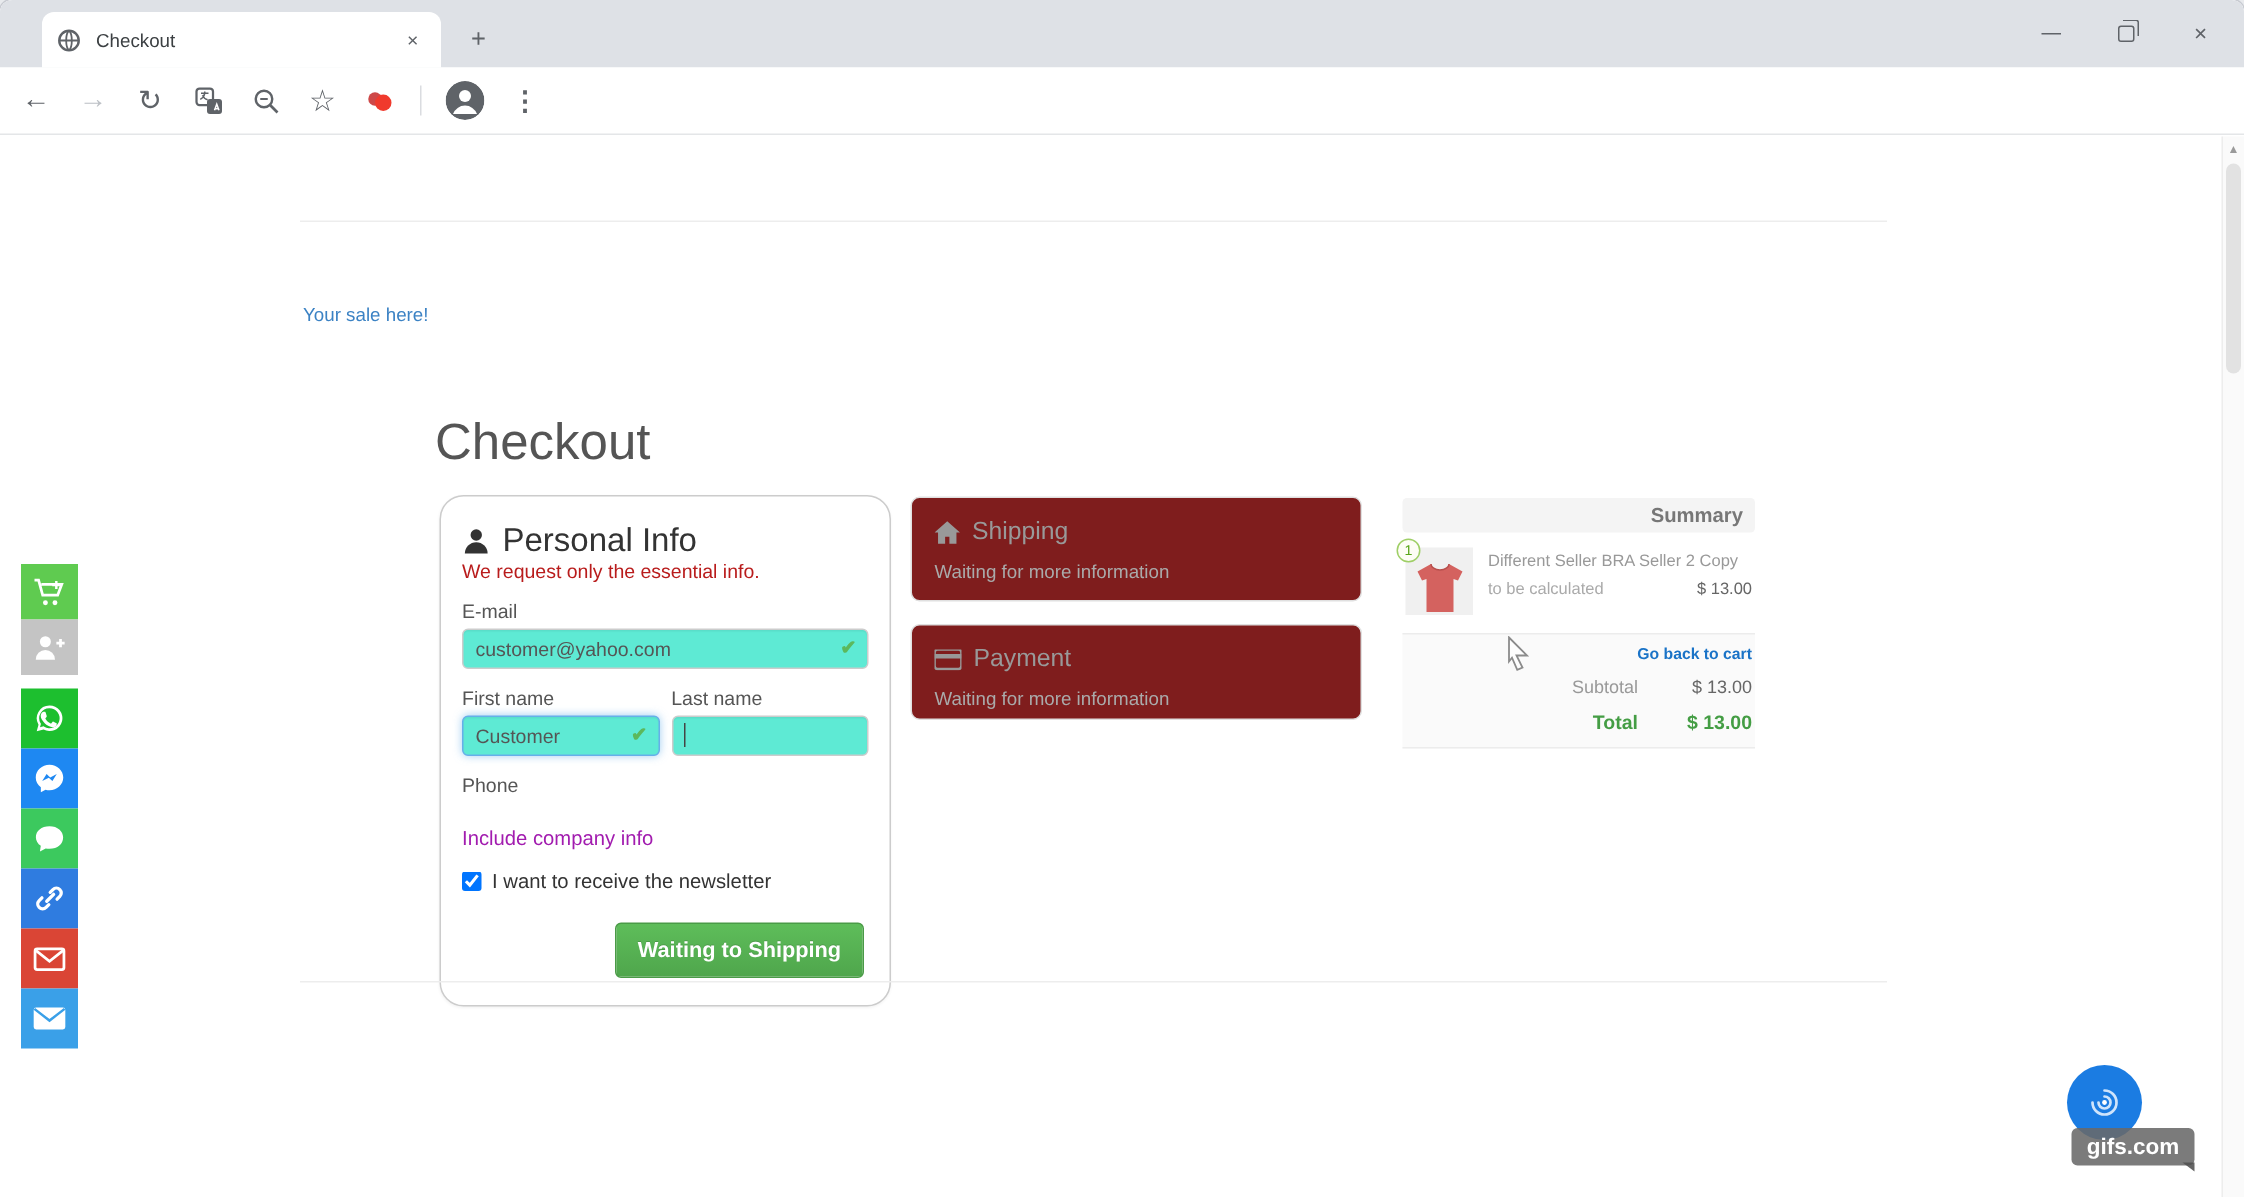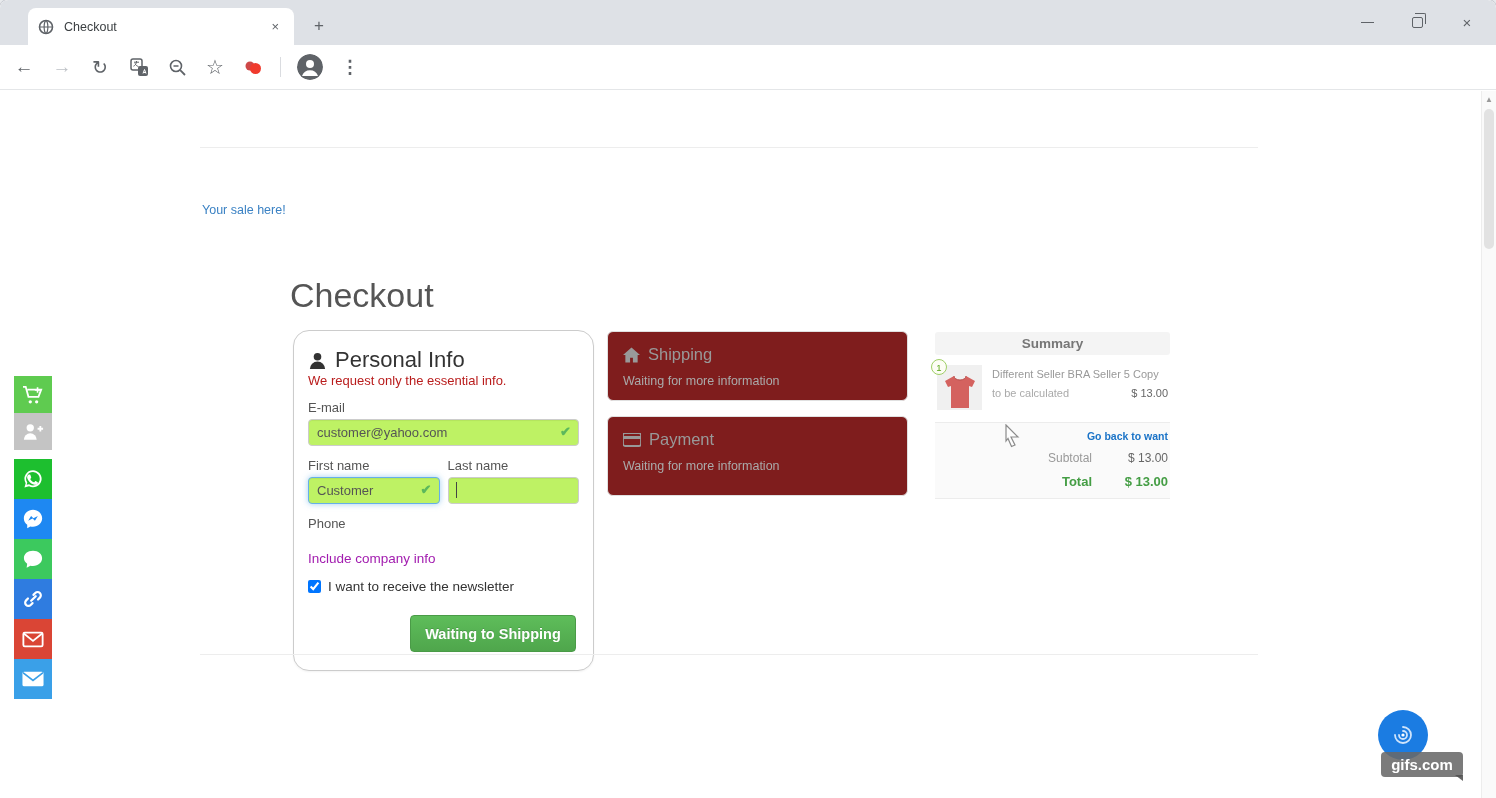--- a/index.html
+++ b/index.html
@@ -39,42 +39,42 @@
   .logo-link { position:absolute; left:202px; top:112px; font-size:12.5px; color:#3b82c4; text-decoration:none; }
   .divider { position:absolute; left:200px; width:1058px; height:1px; background:#ededed; }
   .page-title { position:absolute; left:290px; top:185px; font-size:34px; font-weight:400; color:#555; }
 
   
   .card { position:absolute; background:#fff; border:1px solid #ccc; border-radius:16px; }
   .personal-card { left:293px; top:239px; width:301px; height:341px; padding:14px 14px; box-shadow:0 1px 2px rgba(0,0,0,.05); }
   .pi-title { display:flex; align-items:center; gap:8px; font-size:22px; color:#333; margin-top:2px; }
   .pi-sub { font-size:13px; color:#b91c1c; }
   .field-label { font-size:13px; color:#555; margin-top:12px; margin-bottom:4px; }
-  .txt-input { width:100%; height:27px; border:1px solid #ccc; border-radius:4px; padding:0 8px; font-size:13px; color:#555; box-shadow:inset 0 1px 1px rgba(0,0,0,.06); font-family:"Liberation Sans", sans-serif; outline:none; background:#bef264; }
+  .txt-input { width:100%; height:27px; border:1px solid #ccc; border-radius:4px; padding:0 8px; font-size:13px; color:#555; box-shadow:inset 0 1px 1px rgba(0,0,0,.06); font-family:"Liberation Sans", sans-serif; outline:none; background:#5eead4; }
   .txt-input::placeholder { color:#b5b5b5; }
   .txt-input.focused { border-color:#66afe9; box-shadow:inset 0 1px 1px rgba(0,0,0,.05), 0 0 6px rgba(102,175,233,.6); }
   .fld { position:relative; }
   .fld .ok { position:absolute; right:8px; top:5px; color:#5cb85c; font-size:13px; font-weight:bold; pointer-events:none; }
   .name-row { display:flex; gap:8px; }
   .name-row .col { width:50%; }
   .phone-input { width:128px; }
   .company-link { display:inline-block; margin-top:16px; font-size:13.5px; color:#a21caf; text-decoration:none; }
   .newsletter { display:flex; align-items:center; gap:7px; margin-top:12px; font-size:13.5px; color:#333; }
   .newsletter input { width:13px; height:13px; }
   .proceed-btn { position:absolute; right:17px; bottom:18px; width:166px; height:37px; border:1px solid #4a9b47; border-radius:4px; background:linear-gradient(#5ebd5a,#4fa64c); color:#fff; font-size:14.5px; font-weight:bold; font-family:"Liberation Sans", sans-serif; text-shadow:0 -1px 0 rgba(0,0,0,.15); cursor:pointer; }
   .caret { position:absolute; left:8px; top:5px; width:1px; height:16px; background:#444; }
 
   
   .step-box { position:absolute; left:607px; width:301px; background:#7f1d1d; border:1px solid #e0e0e0; border-radius:6px; padding:13px 15px; }
   .step-title { display:flex; align-items:center; gap:8px; font-size:16.5px; color:#999; }
   .step-status { margin-top:10px; font-size:12.5px; color:#aaa; }
 
   
   .summary { position:absolute; left:935px; top:241px; width:235px; }
-  .summary-head { background:#f4f4f4; border-radius:3px; padding:4px 8px; text-align:center; font-size:13.5px; font-weight:bold; color:#777; }
+  .summary-head { background:#f4f4f4; border-radius:3px; padding:4px 8px; text-align:right; font-size:13.5px; font-weight:bold; color:#777; }
   .sum-item { position:relative; display:flex; padding:10px 2px 12px 2px; }
   .thumb { position:relative; width:45px; height:45px; background:#f0f0f0; flex:0 0 auto; display:flex; align-items:flex-end; justify-content:center; }
   .qty-badge { position:absolute; left:-6px; top:-6px; width:16px; height:16px; background:#fdfdf5; border:1px solid #9fcf67; border-radius:50%; font-size:9.5px; color:#58a618; text-align:center; line-height:15px; }
   .sum-info { flex:1; padding-left:10px; padding-top:3px; }
   .sum-name { font-size:11px; color:#999; white-space:nowrap; }
   .sum-row2 { display:flex; justify-content:space-between; margin-top:7px; }
   .sum-note { font-size:11px; color:#aaa; }
   .sum-price { font-size:11px; color:#666; }
   .totals { background:#fafafa; border-top:1px solid #ececec; border-bottom:1px solid #ececec; padding:7px 2px 9px 2px; }
   .go-back { display:block; text-align:right; font-size:10.5px; color:#1a73c7; text-decoration:none; font-weight:bold; }
@@ -224,21 +224,21 @@
     <div class="step-box" style="top:240px;height:70px;">
       <div class="step-title">
         <svg width="17" height="16" viewBox="0 0 18 16">
             <path d="M9 0L0 8h2.5v8h5v-5h3v5h5V8H18z" fill="#999"></path>
           </svg>
         <span>Shipping</span>
       </div>
       <div class="step-status">Waiting for more information</div>
     </div>
 
-    <div class="step-box" style="top:325px;height:80px;">
+    <div class="step-box" style="top:325px;height:64px;">
       <div class="step-title">
         <svg width="18" height="14" viewBox="0 0 18 14">
             <rect x="0" y="0" width="18" height="13" rx="2" fill="none" stroke="#999" stroke-width="1.8"></rect>
             <rect x="0" y="3" width="18" height="3" fill="#999"></rect>
           </svg>
         <span>Payment</span>
       </div>
       <div class="step-status">Waiting for more information</div>
     </div>
 
@@ -246,29 +246,29 @@
       <div class="summary-head">Summary</div>
       <div class="sum-item">
         <div class="thumb">
           <svg width="34" height="36" viewBox="0 0 34 36">
               <path d="M11 2L2 7l3 6 3-1v22h18V12l3 1 3-6-9-5a6 4 0 0 1-12 0z" fill="#d4625f"></path>
               <path d="M11 2a6 4 0 0 0 12 0" fill="none" stroke="#b84f4c" stroke-width="1"></path>
             </svg>
           <span class="qty-badge">1</span>
         </div>
         <div class="sum-info">
-          <div class="sum-name">Different Seller BRA Seller 5 Copy</div>
+          <div class="sum-name">Different Seller BRA Seller 2 Copy</div>
           <div class="sum-row2">
             <span class="sum-note">to be calculated</span>
             <span class="sum-price">$ 13.00</span>
           </div>
         </div>
       </div>
       <div class="totals">
-        <a class="go-back" href="#">Go back to want</a>
+        <a class="go-back" href="#">Go back to cart</a>
         <div class="tot-row">
           <span class="tot-label">Subtotal</span>
           <span class="tot-value">$ 13.00</span>
         </div>
         <div class="tot-row grand">
           <span class="tot-label">Total</span>
           <span class="tot-value">$ 13.00</span>
         </div>
       </div>
     </div>

